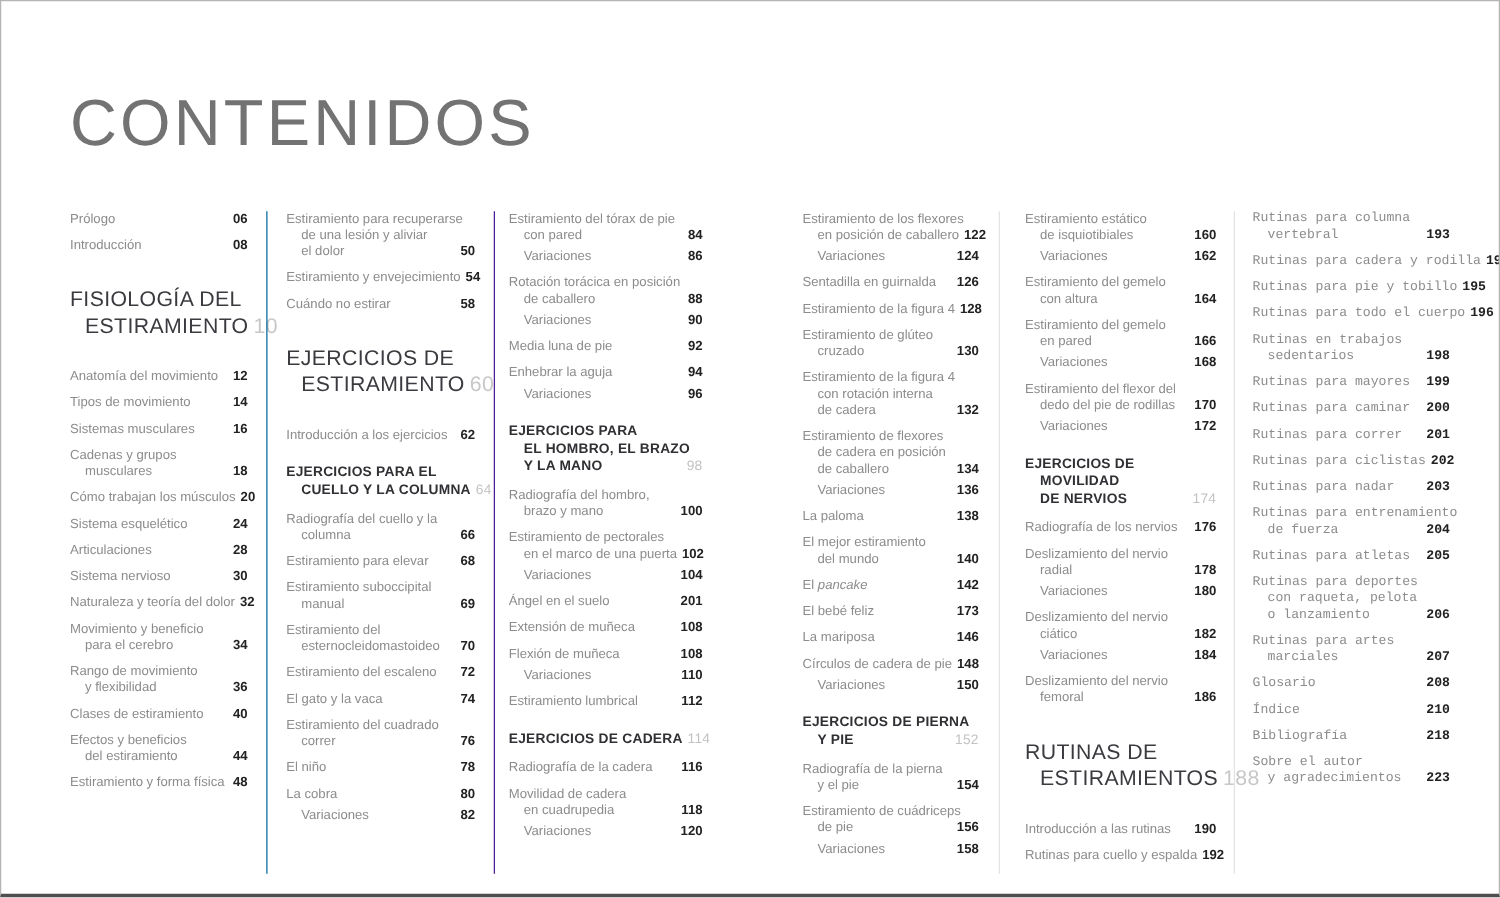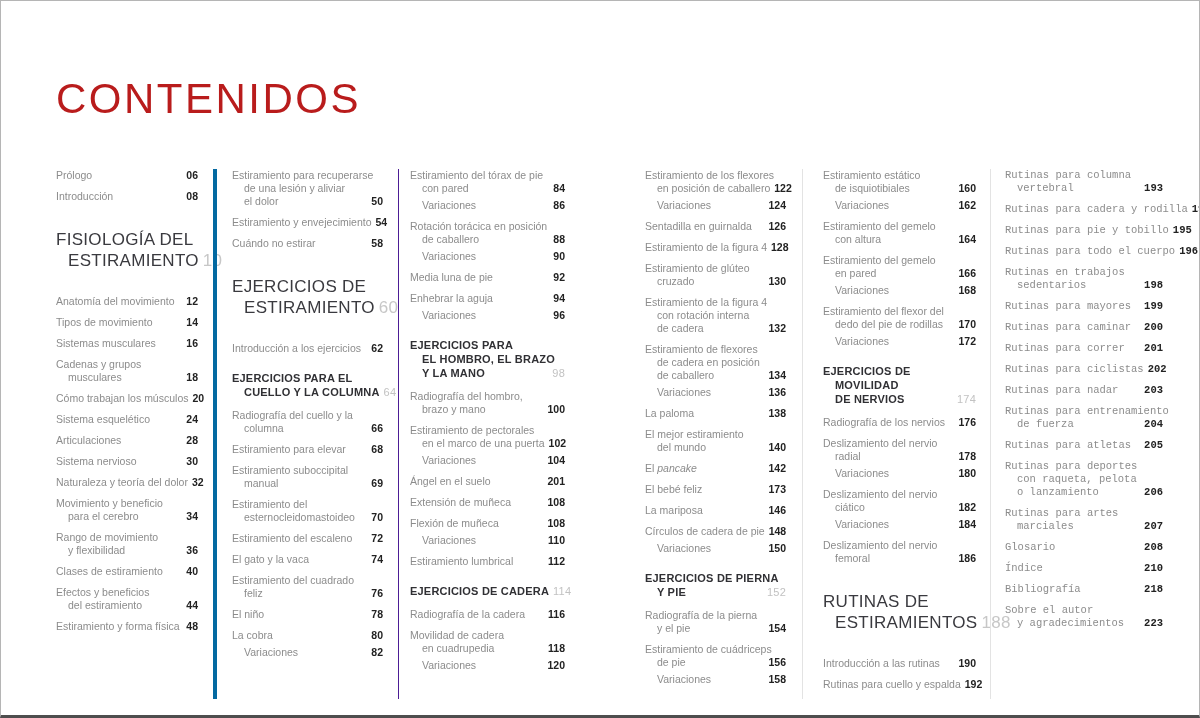--- a/index.html
+++ b/index.html
@@ -9,34 +9,34 @@
     height: 718px;
     box-sizing: border-box;
     background: #ffffff;
     border: 1px solid #b5b5b5;
     border-bottom: 3px solid #4e4e4e;
     overflow: hidden;
     font-family: "Liberation Sans", "DejaVu Sans", sans-serif;
   }
   .title {
     margin: 72px 0 0 55px;
-    font-size: 42px;
+    font-size: 52px;
     line-height: 52px;
     font-weight: 400;
     letter-spacing: 2.5px;
-    color: #b91c1c;
+    color: #737373;
   }
   .cols {
     display: flex;
     align-items: stretch;
     margin: 44px 0 0 55px;
   }
   .col { flex: 0 0 auto; }
   .c1 { width: 142px; }
-  .c2 { width: 151px; margin-left: 15px; padding-left: 15px; border-left: 4px solid #0369a1; }
+  .c2 { width: 151px; margin-left: 15px; padding-left: 15px; border-left: 1px solid #0369a1; }
   .c3 { width: 155px; margin-left: 15px; padding-left: 11px; border-left: 1px solid #4c1d95; }
   .c4 { width: 141px; margin-left: 80px; }
   .c5 { width: 153px; margin-left: 16px; padding-left: 20px; border-left: 1px solid #e3e3e3; }
   .c6 { width: 158px; margin-left: 14px; padding-left: 14px; border-left: 1px solid #e3e3e3; font-family: Liberation Mono, monospace; }
 
   .item { font-size: 10.5px; line-height: 13px; }
   .e  { margin-bottom: 8px; color: #8c8c8c; }
   .v  { margin-top: -4px; margin-bottom: 8px; color: #8c8c8c; }
   .h1 { margin: 26px 0 24px; font-size: 17px; line-height: 21px; color: #3a3a3f; letter-spacing: 0.3px; }
   .h2 { margin: 16px 0 10px; font-size: 11px; line-height: 14px; font-weight: bold; color: #303034; letter-spacing: 0.2px; }
@@ -265,21 +265,21 @@
           <div class="ln">
             <span class="txt">El gato y la vaca</span>
             <span class="num">74</span>
           </div>
         </div>
         <div class="item e">
           <div class="ln">
             <span class="txt">Estiramiento del cuadrado</span>
           </div>
           <div class="ln cont">
-            <span class="txt">feliz</span>
+            <span class="txt">correr</span>
             <span class="num">76</span>
           </div>
         </div>
         <div class="item e">
           <div class="ln">
             <span class="txt">El niño</span>
             <span class="num">78</span>
           </div>
         </div>
         <div class="item e">

